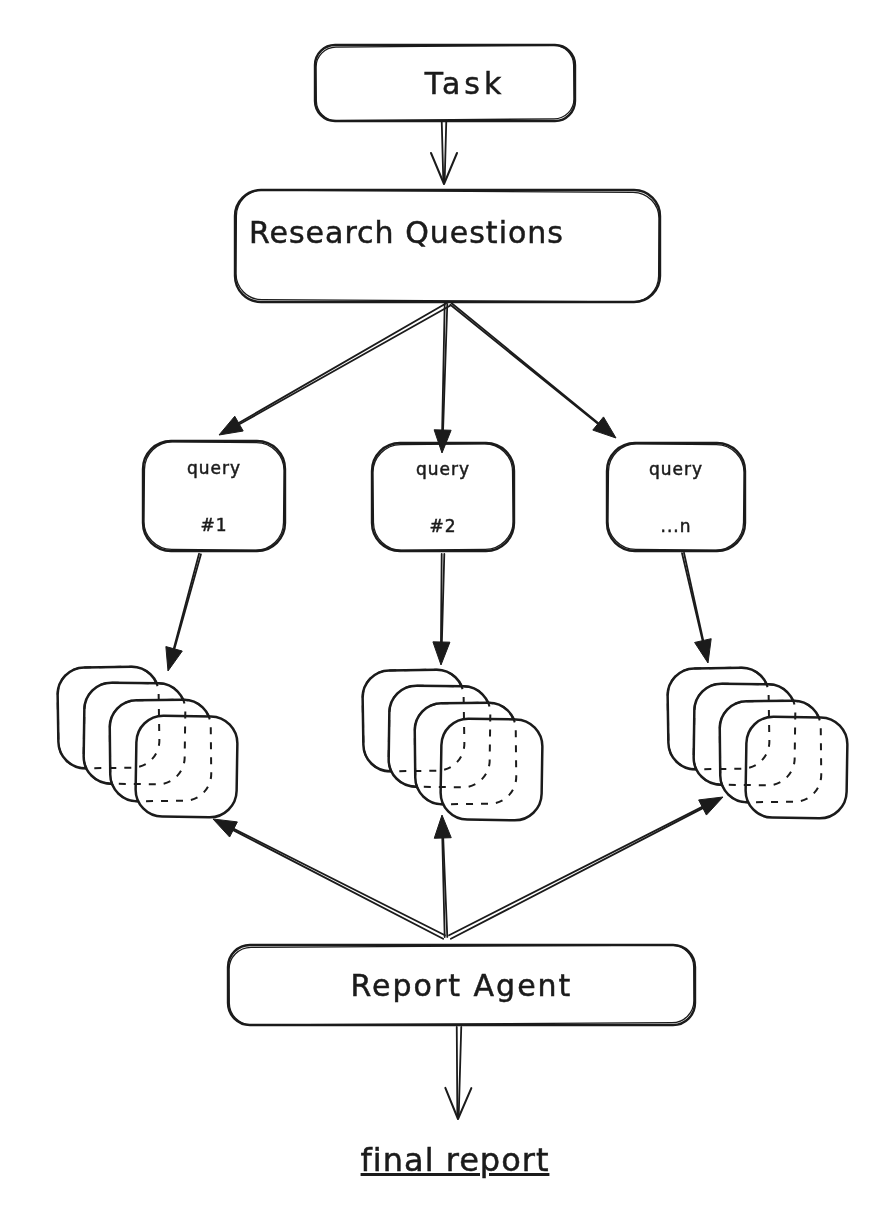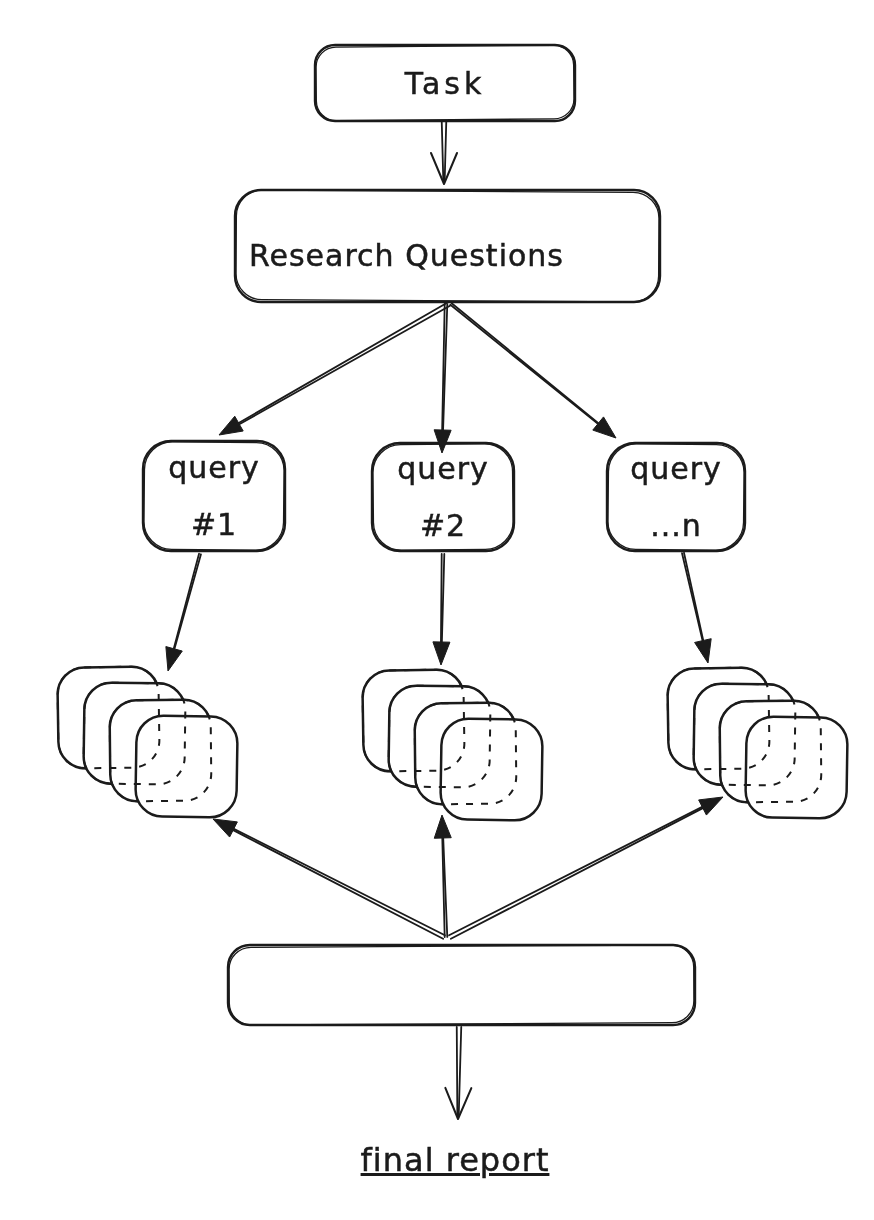--- a/index.html
+++ b/index.html
@@ -18,21 +18,21 @@
     flex-direction: column;
     align-items: center;
     justify-content: center;
     text-align: center;
     color: #1b1b1b;
     -webkit-text-stroke: 0.5px #1b1b1b;
     pointer-events: none;
   }
   .fs-task    { font-size: 30px; letter-spacing: 4px; }
   .fs-gen     { font-size: 30px; line-height: 41px; letter-spacing: 1px; }
-  .fs-query   { font-size: 30px; line-height: 36px; letter-spacing: 1px; gap: 21px; }
+  .fs-query   { font-size: 17px; line-height: 36px; letter-spacing: 1px; gap: 21px; }
   .fs-report  { font-size: 30px; letter-spacing: 2px; }
   .fs-final   { font-size: 32px; letter-spacing: 1px; text-decoration: underline; }
 </style>
 </head>
 <body>
 
 <div class="canvas">
 
   <svg id="diagram-svg" width="874" height="1220" viewBox="0 0 874 1220">
       <g>
@@ -136,41 +136,44 @@
         <line x1="449.08736670480744" y1="935.2203650743745" x2="702.2147767019896" y2="806.8724106707455" stroke="#1b1b1b" stroke-width="1.8" stroke-linecap="round"></line>
         <polygon points="723,797 706.4128898598753,815.0587313286227 698.6555068507387,799.931834460806" fill="#1b1b1b" stroke="#1b1b1b" stroke-width="1" stroke-linejoin="round"></polygon>
       </g>
       <g>
         <line x1="456.75013290410243" y1="1026.9755449228708" x2="457.3576466407365" y2="1115.9928406823312" stroke="#1b1b1b" stroke-width="1.8" stroke-linecap="round"></line>
         <line x1="461.24986709589757" y1="1027.0244550771292" x2="458.70756689827505" y2="1116.0075137286087" stroke="#1b1b1b" stroke-width="1.8" stroke-linecap="round"></line>
         <polyline points="445.3377045085958,1087.8605351219971 458,1119 471.33616872785666,1088.1431271243805" fill="none" stroke="#1b1b1b" stroke-width="2" stroke-linecap="round" stroke-linejoin="round"></polyline>
       </g>
     </svg>
 
-  <div class="node-label fs-task" style="left: 315px; top: 45px; width: 260px; height: 76px;">
+  <div class="node-label fs-task" style="left: 315px; top: 45px; width: 260px; height: 76px; padding-left: 20px;">
     <span>Task</span>
   </div>
 
-  <div class="node-label fs-gen" style="left: 235px; top: 199px; width: 343px; height: 112px; gap: 12px;">
+  <div class="node-label fs-gen" style="left: 235px; top: 176px; width: 343px; height: 112px; gap: 12px;">
     <span>Research Questions</span>
   </div>
 
   <div class="node-label fs-query" style="left: 143px; top: 441px; width: 142px; height: 110px;">
     <span>query</span>
     <span>#1</span>
   </div>
 
   <div class="node-label fs-query" style="left: 372px; top: 443px; width: 142px; height: 108px;">
     <span>query</span>
     <span>#2</span>
   </div>
 
   <div class="node-label fs-query" style="left: 607px; top: 443px; width: 138px; height: 108px;">
     <span>query</span>
     <span>...n</span>
   </div>
 
+  <div class="node-label fs-report" style="left: 228px; top: 945px; width: 467px; height: 80px;">
+    <span>Report Agent</span>
+  </div>
 
   <div class="node-label fs-final" style="left: 310px; top: 1132px; width: 290px; height: 56px;">
     <span>final report</span>
   </div>
 
 </div>
 
 </body></html>

